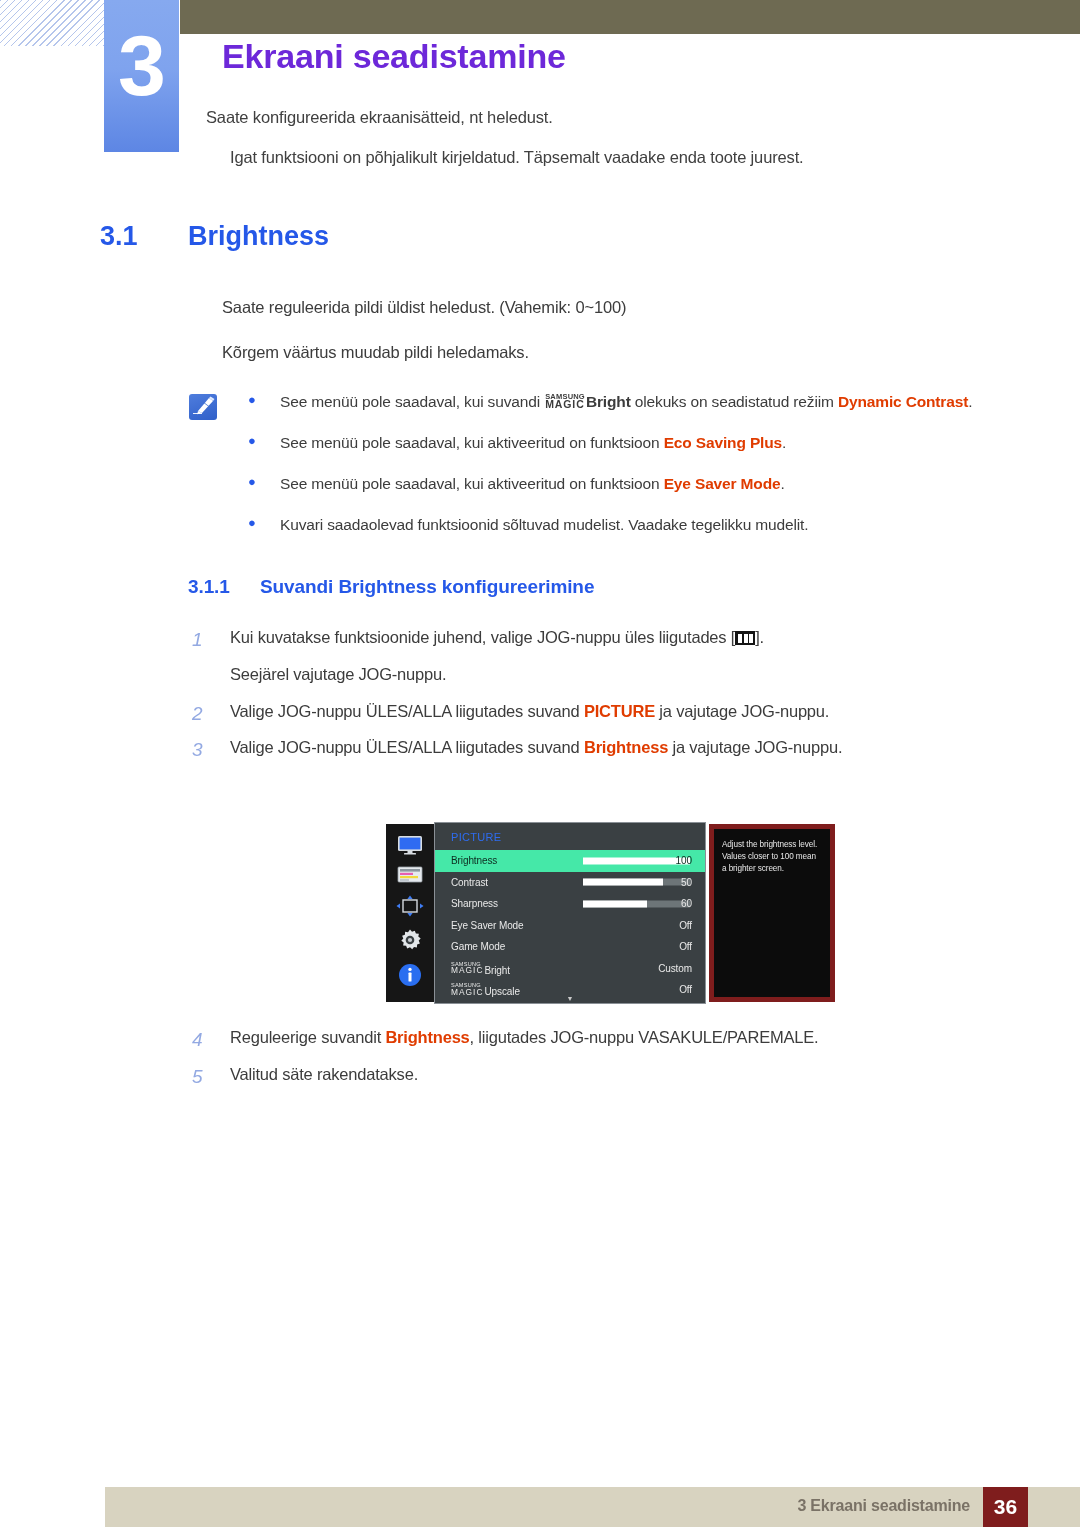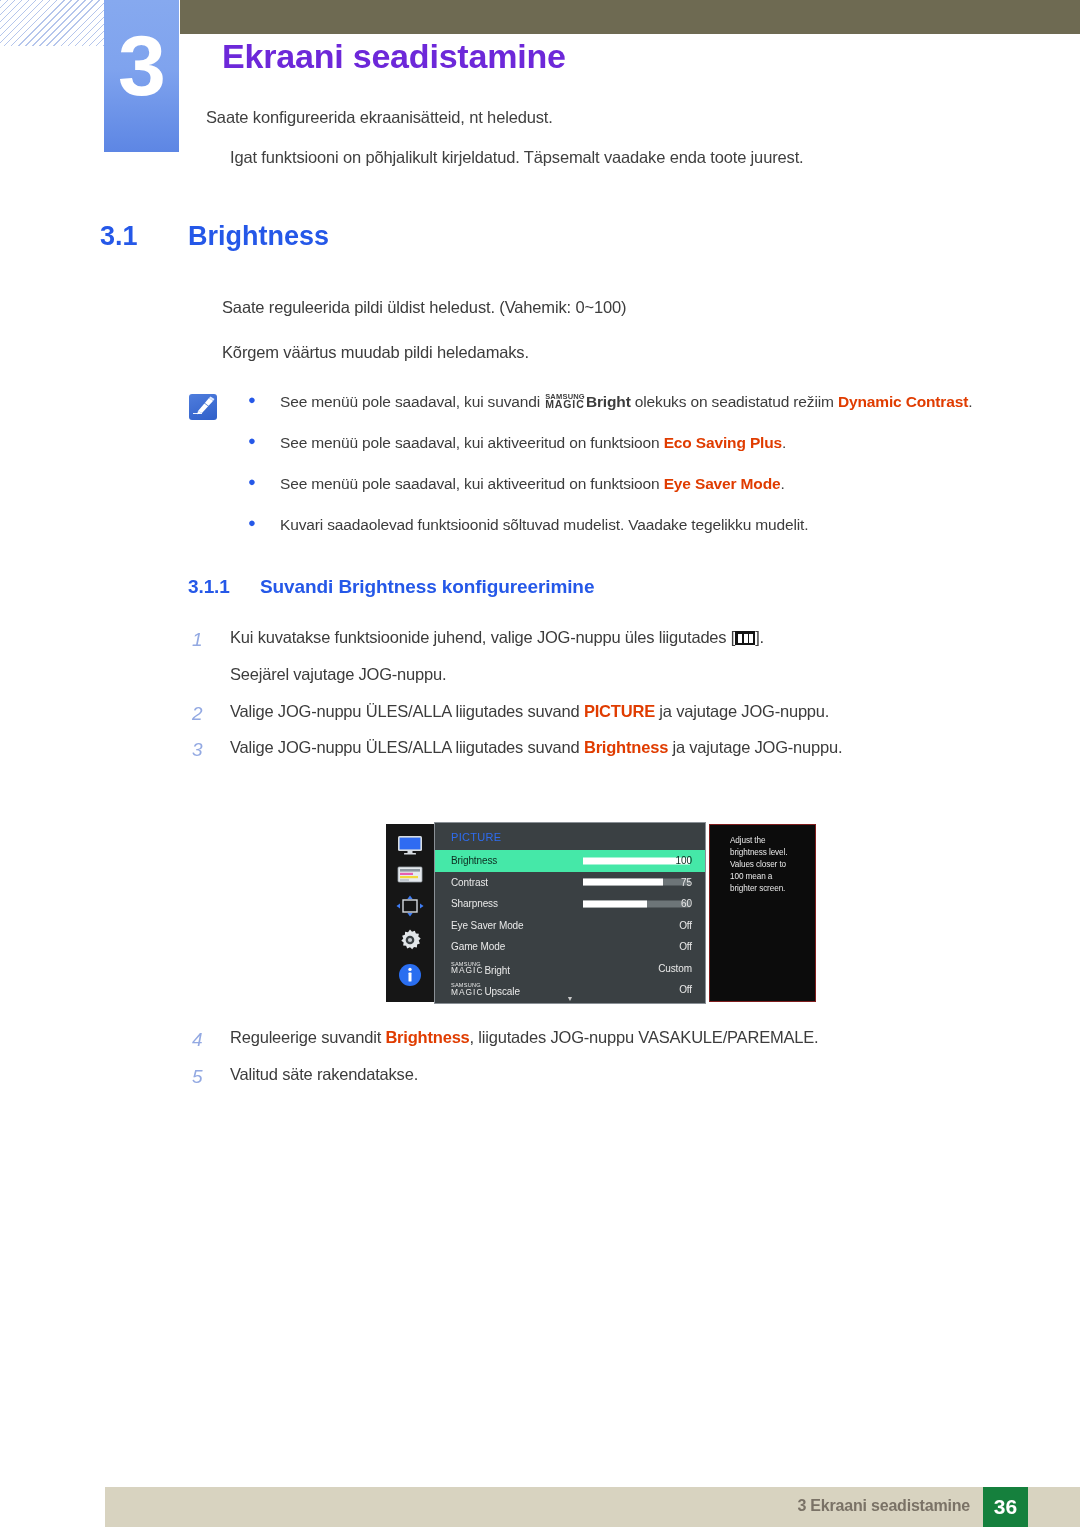--- a/index.html
+++ b/index.html
@@ -103,23 +103,23 @@
   .osd-sidebar{
     position:absolute;left:0;top:2px;width:48px;height:178px;background:#161616;
     display:flex;flex-direction:column;align-items:center;justify-content:space-around;
     padding:8px 0;box-sizing:border-box;
   }
   .osd-main{
     position:absolute;left:48px;top:0;width:272px;height:182px;
     background:#3a4043;border:1px solid #8a9096;box-sizing:border-box;
   }
   .osd-tip{
-    position:absolute;left:323px;top:2px;width:107px;height:178px;
-    background:#0c0c0c;border:1px solid #7f1d1d;box-sizing:border-box;
-    padding:10px 20px;color:#e8e8e8;font-size:8.2px;line-height:1.45;letter-spacing:-.1px;
+    position:absolute;left:323px;top:2px;width:126px;height:178px;
+    background:#0c0c0c;border:5px solid #7f1d1d;box-sizing:border-box;
+    padding:10px 8px;color:#e8e8e8;font-size:8.2px;line-height:1.45;letter-spacing:-.1px;
   }
   .osd-title{
     position:absolute;left:16px;top:8px;color:#2e6cf0;font-size:11px;letter-spacing:.3px;
   }
   .osd-rows{position:absolute;left:0;top:27px;width:100%;}
   .osd-row{
     height:21.5px;display:flex;align-items:center;position:relative;
     color:#e9e9e9;font-size:10px;letter-spacing:-.1px;
   }
   .osd-row.sel{background:#45e8a8;color:#0d2b20;}
@@ -143,21 +143,21 @@
 
   
   .footer-bar{
     position:absolute;left:105px;top:1487px;right:0;height:40px;background:#d8d3c0;
   }
   .footer-txt{
     position:absolute;right:110px;top:1497px;color:#7a7266;font-size:16px;font-weight:700;
     letter-spacing:-.2px;
   }
   .footer-page{
-    position:absolute;right:52px;top:1487px;width:45px;height:40px;background:#15803d;
+    position:absolute;right:52px;top:1487px;width:45px;height:40px;background:#7f1d1d;
     color:#ffffff;font-size:21px;font-weight:700;display:flex;align-items:center;
     justify-content:center;
   }
 </style>
 </head>
 <body>
 
 <div class="hatch"></div>
 <div class="olive-bar"></div>
 <div class="chapter-block"></div>
@@ -273,21 +273,21 @@
             <span style="width:100%"></span>
           </span>
         <span class="val">100</span>
       </div>
 
       <div class="osd-row">
         <span class="lbl">Contrast</span>
         <span class="bar">
             <span style="width:75%"></span>
           </span>
-        <span class="val">75</span>
+        <span class="val">50</span>
       </div>
 
       <div class="osd-row">
         <span class="lbl">Sharpness</span>
         <span class="bar">
             <span style="width:60%"></span>
           </span>
         <span class="val">60</span>
       </div>
 

